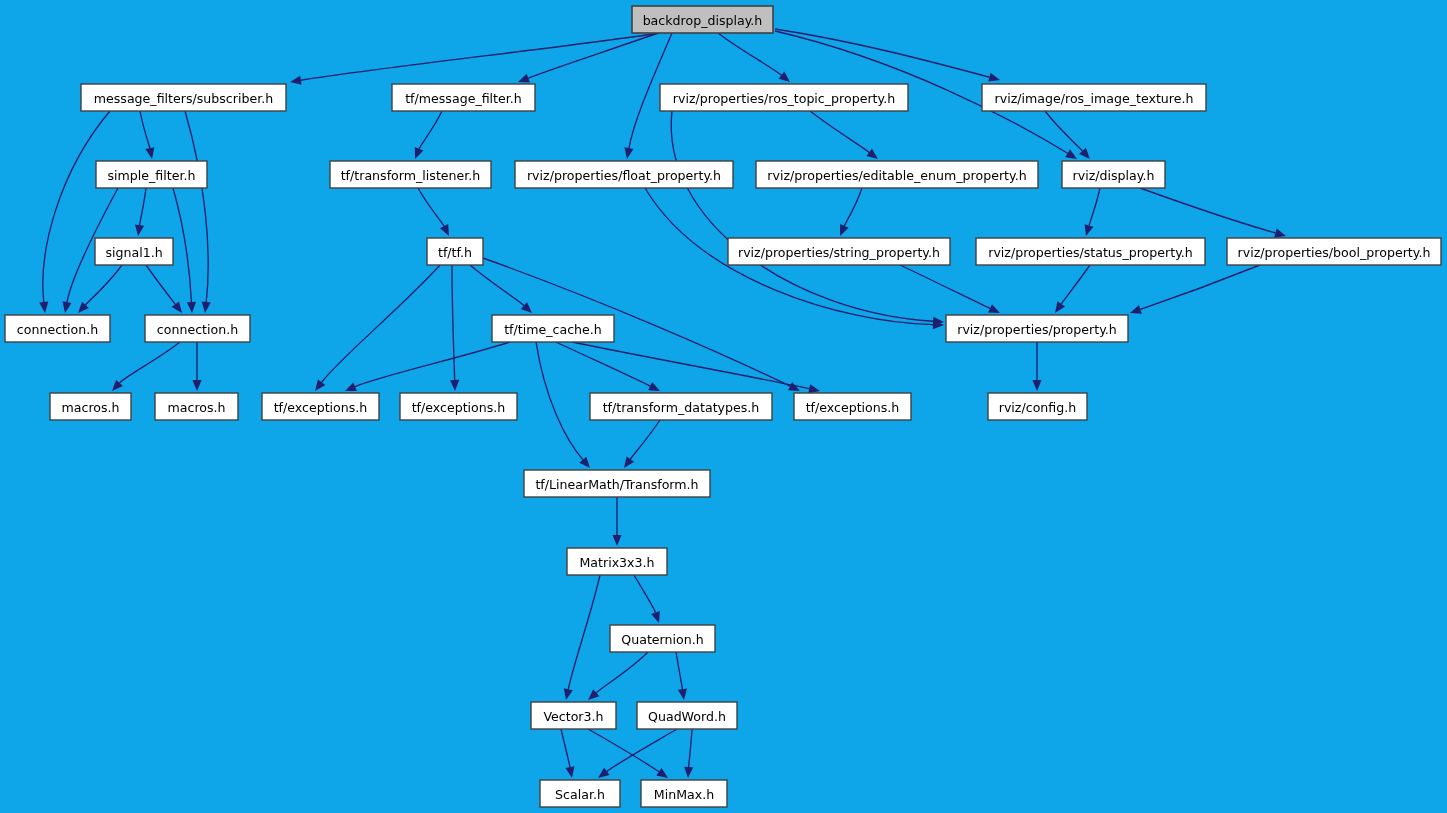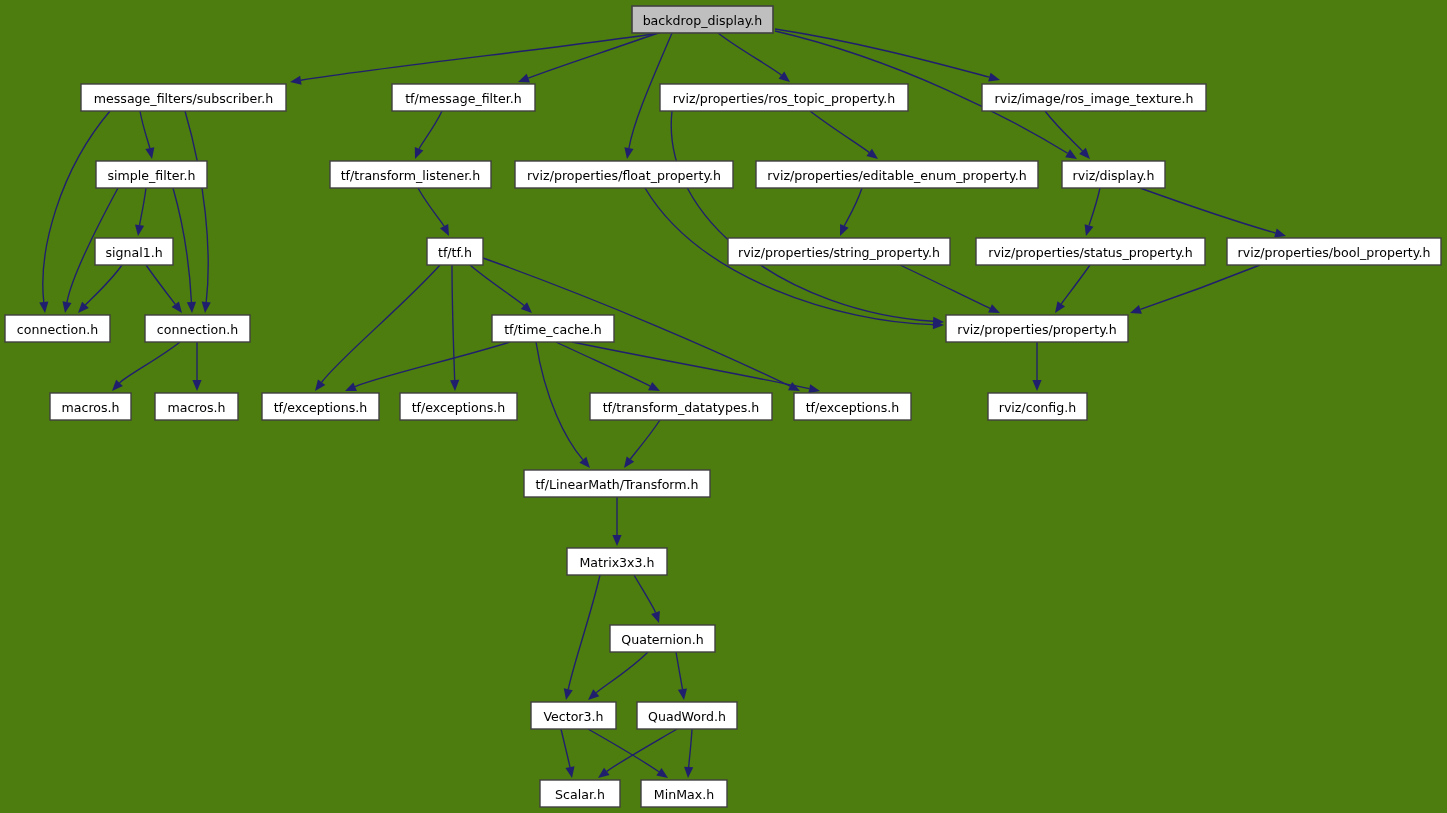--- a/index.html
+++ b/index.html
@@ -8,21 +8,21 @@
     background: #ffffff;
   }
   body {
     font-family: "DejaVu Sans", "Liberation Sans", sans-serif;
   }
   #graph-root {
     position: relative;
     width: 1447px;
     height: 813px;
     overflow: hidden;
-    background: #4d7c0f;
+    background: #0ea5e9;
   }
   svg#dep-graph {
     display: block;
     width: 1447px;
     height: 813px;
   }
   .node-box {
     fill: #ffffff;
     stroke: #404040;
     stroke-width: 1.4px;

